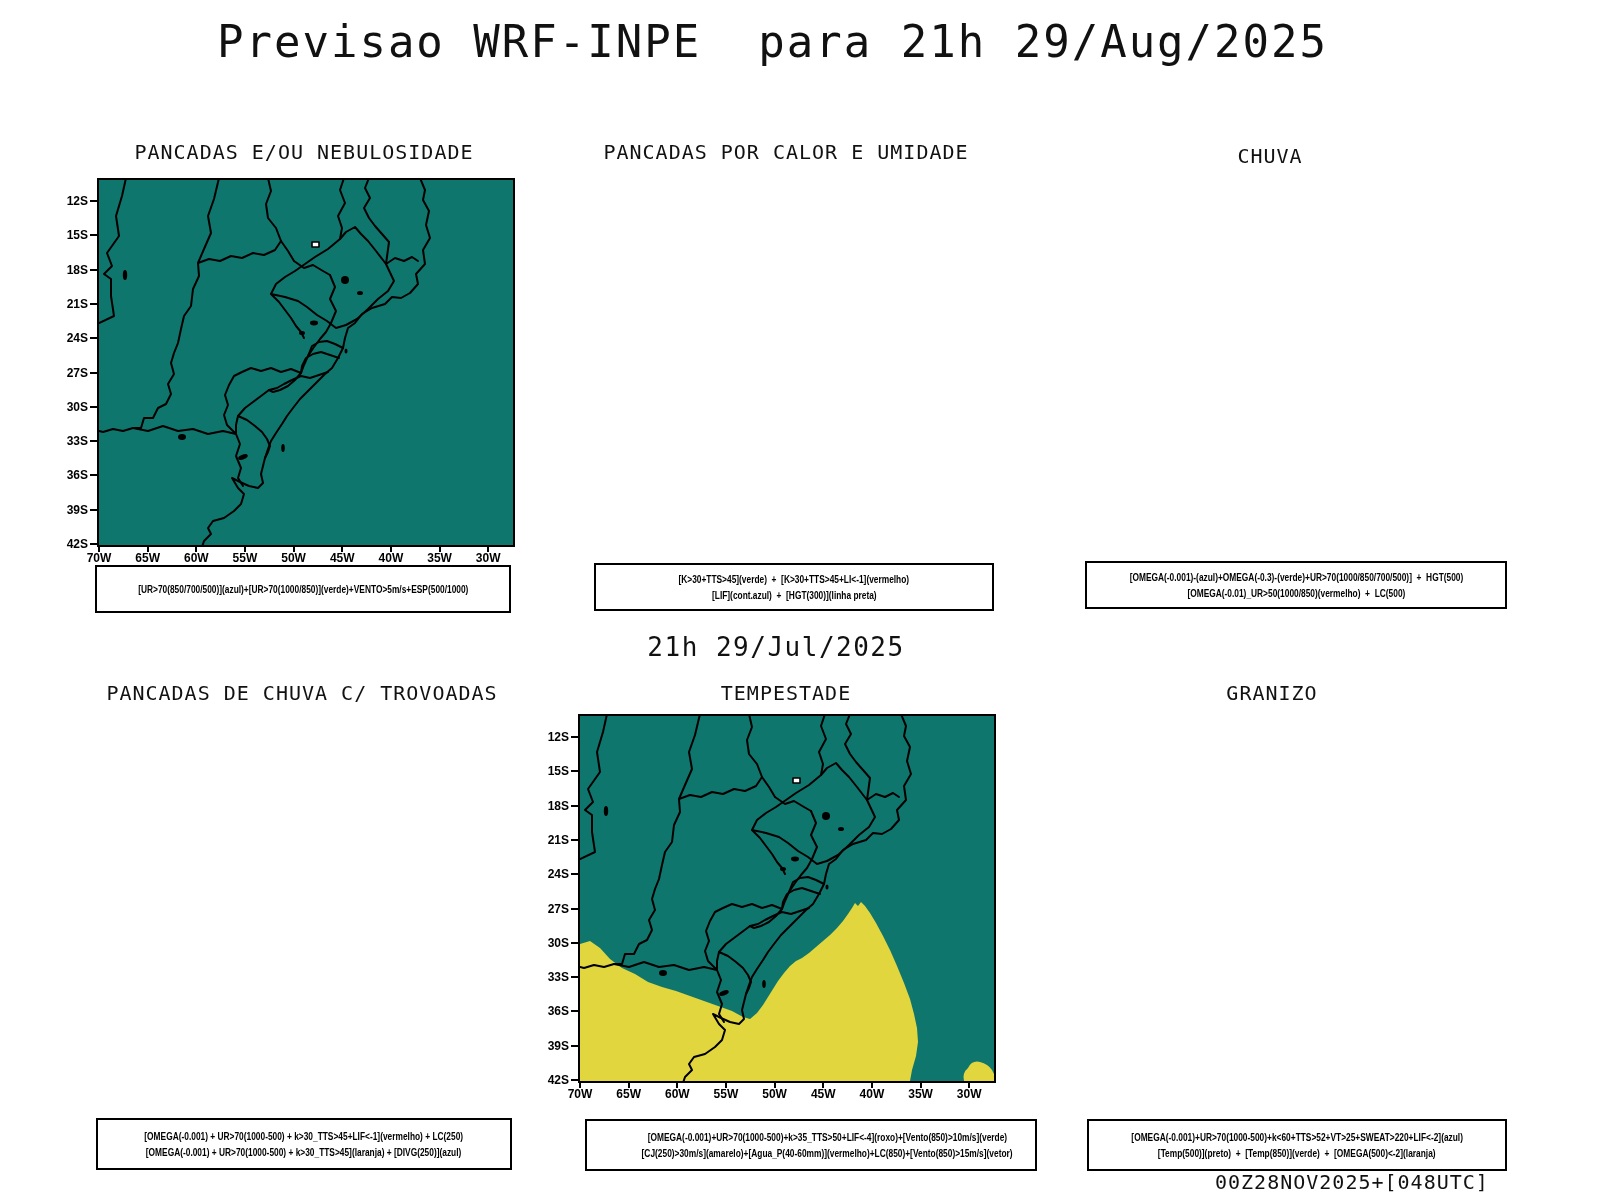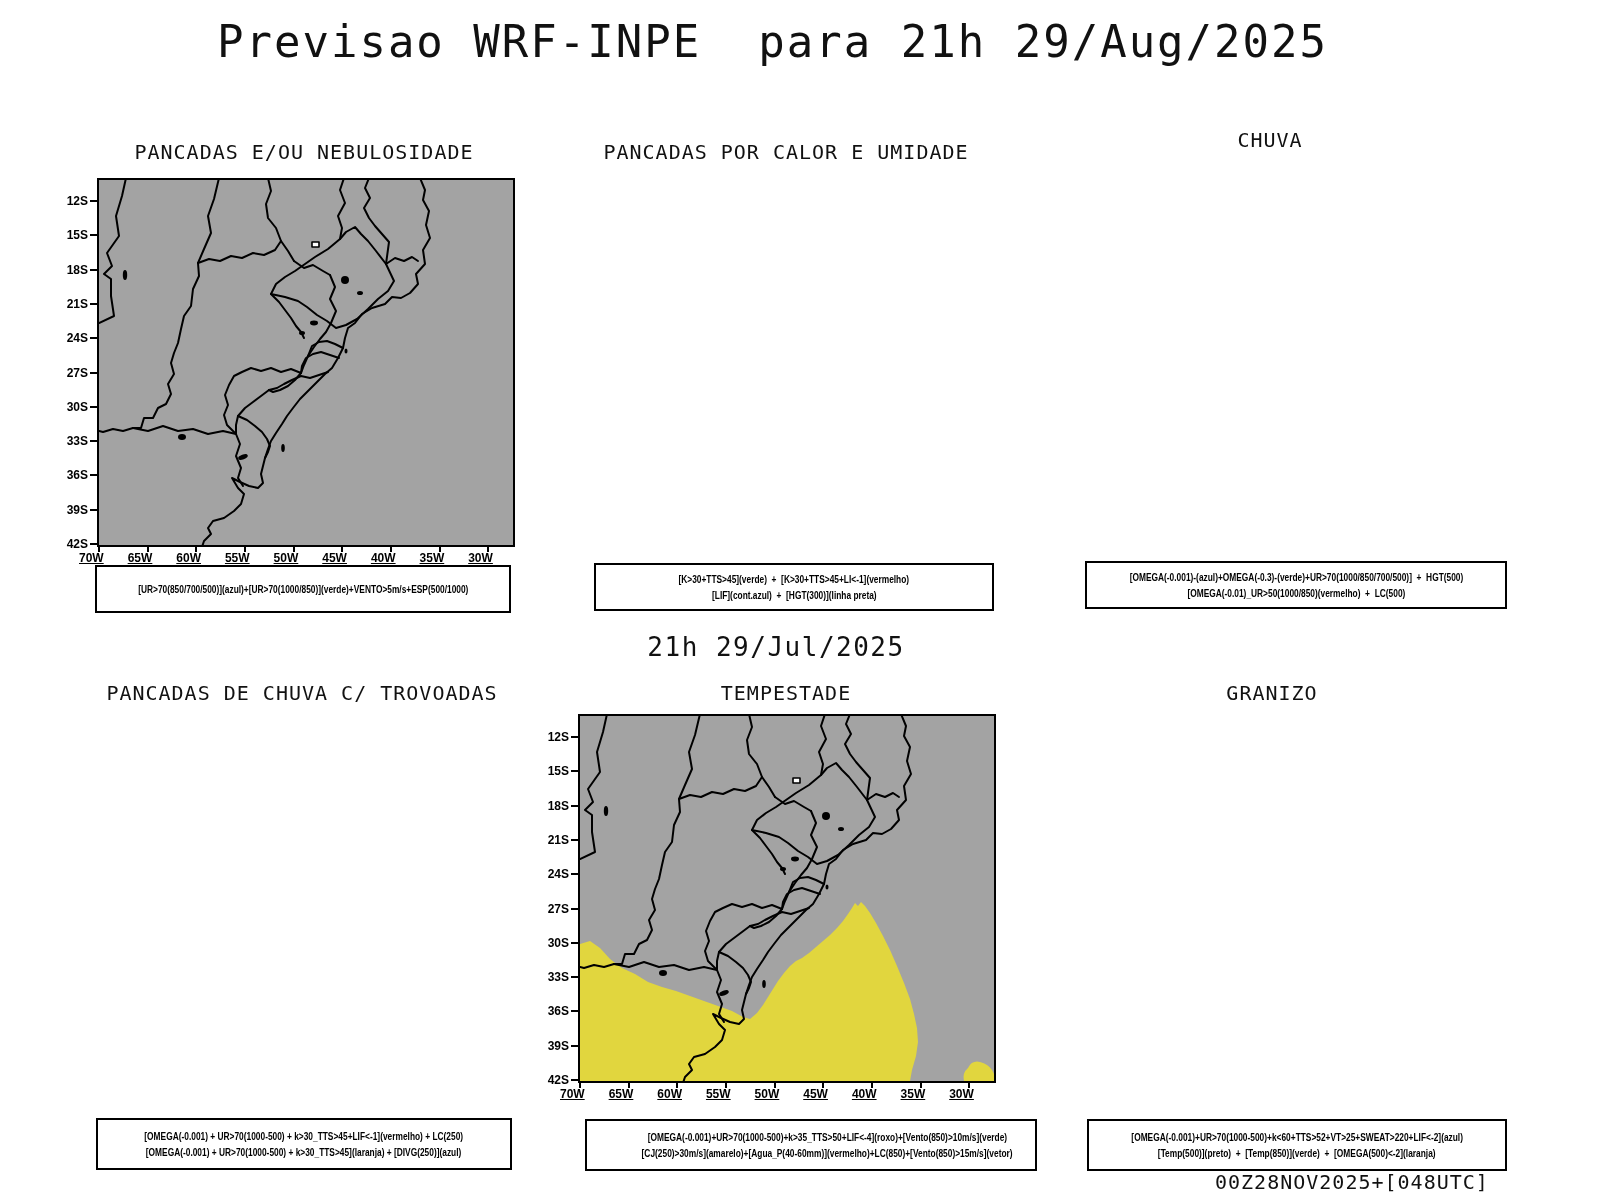--- a/index.html
+++ b/index.html
@@ -17,46 +17,46 @@
     text-align:center;font-size:20px;letter-spacing:1px;white-space:pre;color:#111;
   }
   #subtitle{
     left:0;top:632px;width:1552px;text-align:center;
     font-size:26px;letter-spacing:1.5px;white-space:pre;color:#111;
   }
   #footer-run-info{
     left:1215px;top:1170px;font-size:20px;letter-spacing:1px;white-space:pre;color:#111;
   }
   .map-frame{
-    border:2px solid #000;background:#a3a3a3;
+    border:2px solid #000;background:#0f766e;
   }
   .map-frame svg{position:absolute;left:0;top:0;display:block;}
   .tick-mark-y{position:absolute;height:2px;width:7px;background:#000;left:-9px;}
   .tick-mark-x{position:absolute;width:2px;height:7px;background:#000;top:365px;}
   .tick-label-y{
     position:absolute;left:-47px;width:36px;text-align:right;
     font-size:12px;font-weight:bold;line-height:12px;
   }
   .tick-label-x{
-    position:absolute;width:40px;text-align:left;top:372px;
-    font-size:12px;font-weight:bold;line-height:12px;text-decoration:underline;
+    position:absolute;width:40px;text-align:center;top:372px;
+    font-size:12px;font-weight:bold;line-height:12px;
   }
   .legend-box{
     border:2px solid #000;background:#fff;
     display:flex;flex-direction:column;justify-content:center;align-items:center;
     gap:2px;overflow:visible;
   }
   .legend-line{
     font-size:11px;font-weight:bold;white-space:pre;line-height:14px;
     transform:scaleX(0.76);transform-origin:50% 50%;
   }
   
   #title-p1{left:97px;top:140px;width:414px;}
   #title-p2{left:560px;top:140px;width:452px;}
-  #title-p3{left:1060px;top:128px;width:420px;}
+  #title-p3{left:1060px;top:144px;width:420px;}
   #title-p4{left:95px;top:681px;width:414px;}
   #title-p5{left:560px;top:681px;width:452px;}
   #title-p6{left:1062px;top:681px;width:420px;}
   #map1{left:97px;top:178px;width:414px;height:365px;}
   #map2{left:578px;top:714px;width:414px;height:365px;}
   #legend-p1{left:95px;top:565px;width:412px;height:44px;}
   #legend-p2{left:594px;top:563px;width:396px;height:44px;}
   #legend-p3{left:1085px;top:561px;width:418px;height:44px;justify-content:center;}
   #legend-p4{left:96px;top:1118px;width:412px;height:48px;}
   #legend-p5{left:585px;top:1119px;width:415px;height:48px;padding-left:33px;}

